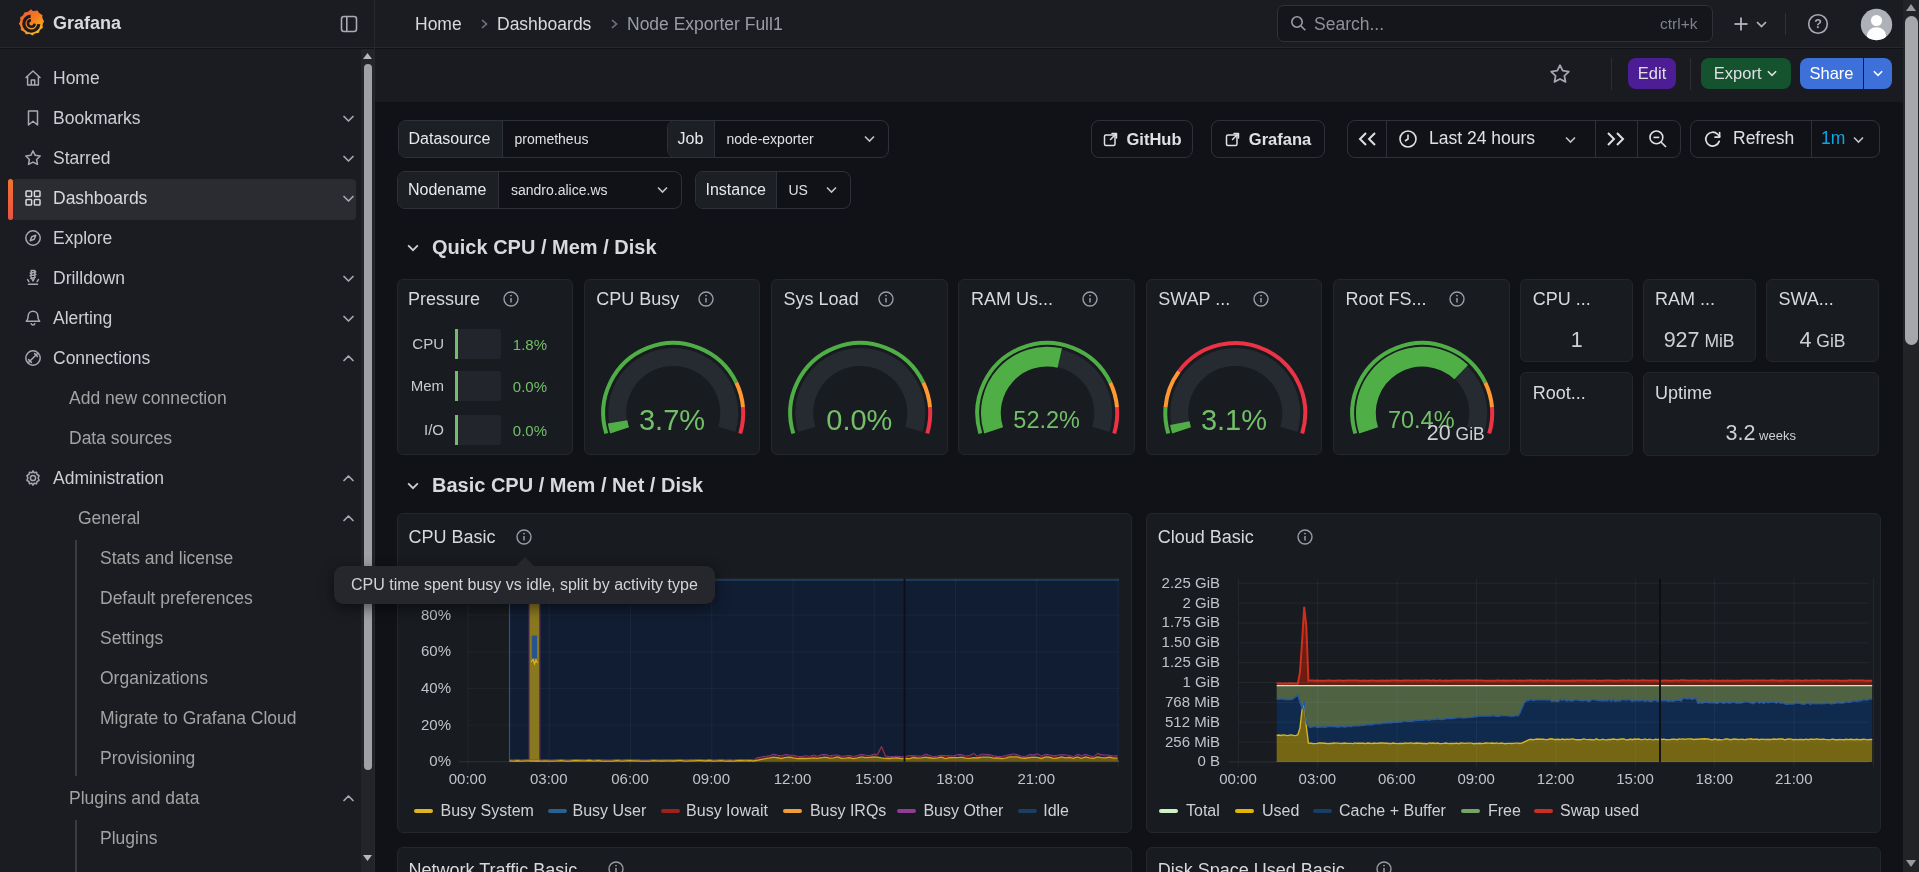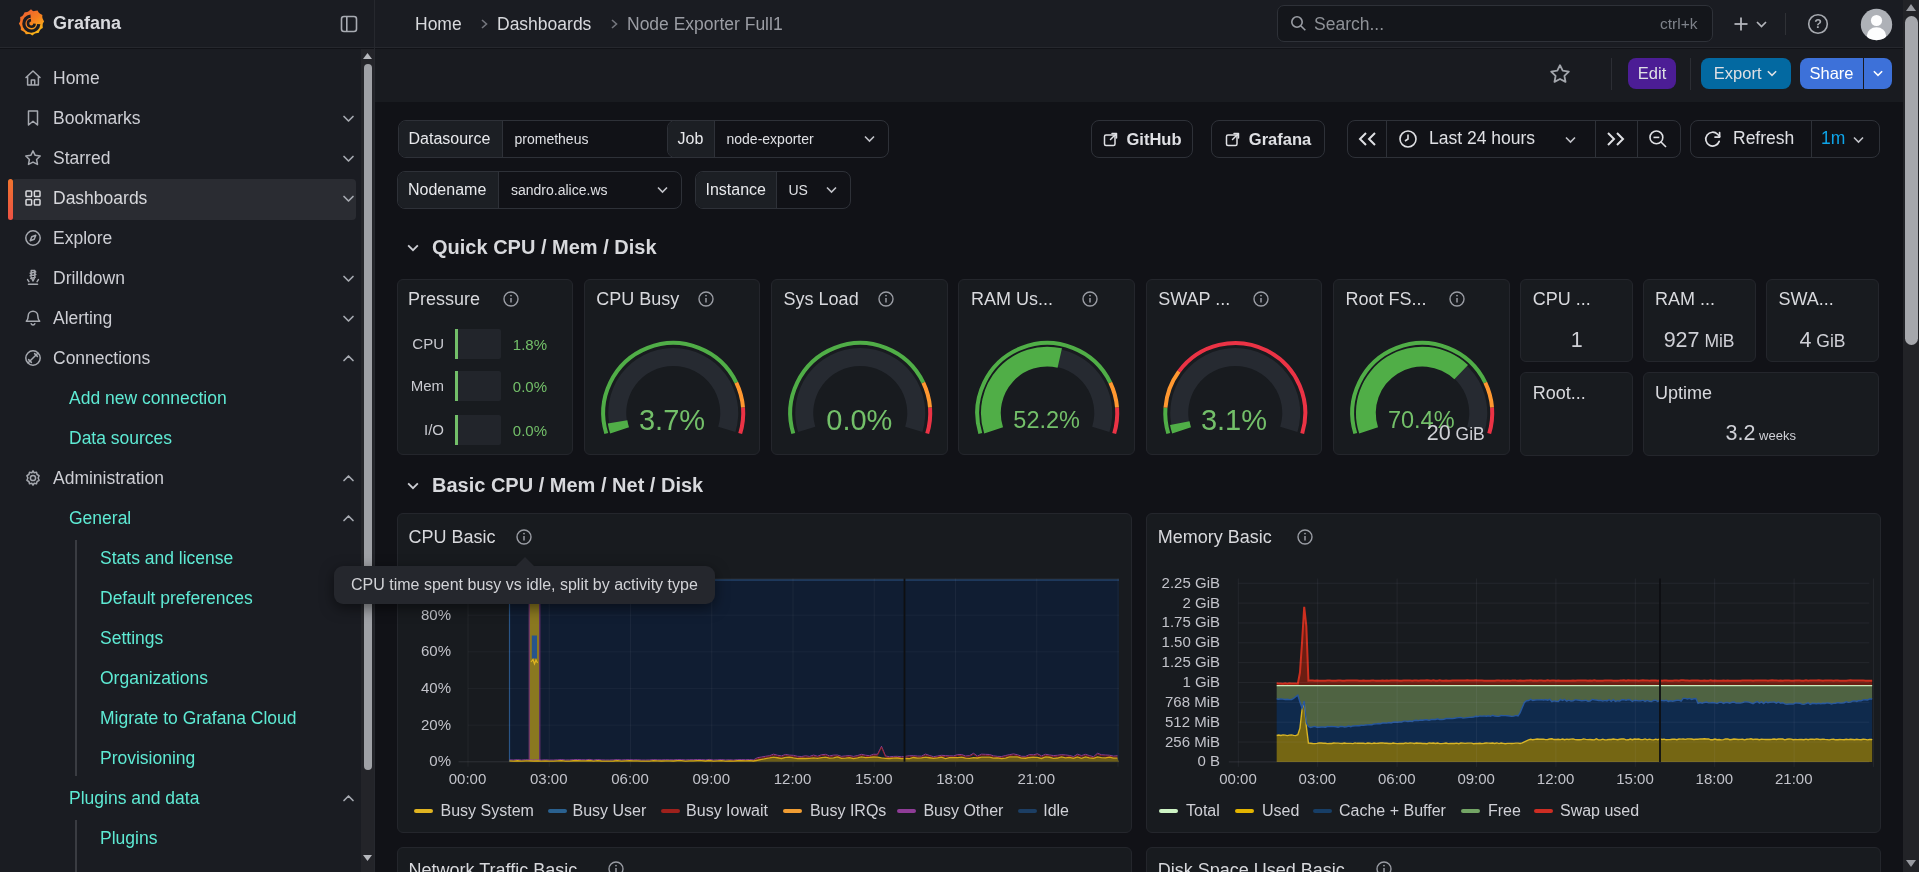--- a/index.html
+++ b/index.html
@@ -1,20 +1,20 @@
 <!DOCTYPE html>
 <html><head><meta charset="utf-8"><style>
 *{margin:0;padding:0;box-sizing:border-box}
 html,body{width:1919px;height:872px;overflow:hidden;background:#111217;
 font-family:"Liberation Sans",sans-serif;-webkit-font-smoothing:antialiased}
 .abs{position:absolute}
 .panel{position:absolute;background:#181b1f;border:1px solid #24262c;border-radius:6px}
 .ptitle{position:absolute;font-size:18px;font-weight:500;color:#d8d9dd;white-space:nowrap}
 .ico-info{position:absolute;width:16px;height:16px}
-.navitem{position:absolute;left:53px;font-size:17.5px;color:#5eead4;white-space:nowrap}
+.navitem{position:absolute;left:53px;font-size:17.5px;color:#a3a3a3;white-space:nowrap}
 .btn{position:absolute;border:1px solid #2e3138;border-radius:8px;background:transparent;
 color:#dfe0e4;font-size:16.5px;font-weight:500;display:flex;align-items:center;justify-content:center;white-space:nowrap}
 .ctrl{position:absolute;border:1px solid #2e3138;border-radius:8px;display:flex;height:38px}
 .ctrl .lbl{background:#1c1f24;display:flex;align-items:center;padding:0 10px;
 font-size:16px;font-weight:500;color:#e8e9ec;border-right:1px solid #2e3138;
 border-radius:7px 0 0 7px;white-space:nowrap}
 .ctrl .val{display:flex;align-items:center;padding:0 12px;font-size:14px;color:#dfe0e4;white-space:nowrap}
 .axlbl{position:absolute;font-size:15px;color:#c2c3ca;white-space:nowrap}
 .leglbl{position:absolute;font-size:16px;color:#d0d1d7;white-space:nowrap}
 .dash{position:absolute;height:4px;border-radius:2px;width:19px}
@@ -147,21 +147,21 @@
 <div class="navitem" style="left:69px;top:388px">Add new connection</div>
 <div class="navitem" style="left:69px;top:428px">Data sources</div>
 <svg class="abs" style="left:24px;top:469px" width="18" height="18" viewBox="0 0 18 18" fill="none" stroke="#a6a9b0" stroke-width="1.5" stroke-linejoin="round" stroke-linecap="round">
     <circle cx="9" cy="9" r="2.6"></circle>
     <path d="M9 1.8 l1.2 2 2.3-.6 .6 2.3 2 1.2-1 2.3 1 2.3-2 1.2-.6 2.3-2.3-.6-1.2 2-1.2-2-2.3 .6-.6-2.3-2-1.2 1-2.3-1-2.3 2-1.2 .6-2.3 2.3 .6Z"></path>
   </svg>
 <div class="navitem" style="top:468px;color:#cdced4;font-weight:400">Administration</div>
 <svg class="abs" style="left:342px;top:473px" width="13" height="11" viewBox="0 0 13 11" fill="none" stroke="#a6a9b0" stroke-width="1.7" stroke-linecap="round" stroke-linejoin="round">
     <path d="M2 7.5 L6.5 3 L11 7.5"></path>
   </svg>
-<div class="navitem" style="left:69px;top:508px">General</div>
+<div class="navitem" style="left:78px;top:508px">General</div>
 <svg class="abs" style="left:342px;top:513px" width="13" height="11" viewBox="0 0 13 11" fill="none" stroke="#a6a9b0" stroke-width="1.7" stroke-linecap="round" stroke-linejoin="round">
     <path d="M2 7.5 L6.5 3 L11 7.5"></path>
   </svg>
 <div class="navitem" style="left:100px;top:548px">Stats and license</div>
 <div class="navitem" style="left:100px;top:588px">Default preferences</div>
 <div class="navitem" style="left:100px;top:628px">Settings</div>
 <div class="navitem" style="left:100px;top:668px">Organizations</div>
 <div class="navitem" style="left:100px;top:708px">Migrate to Grafana Cloud</div>
 <div class="navitem" style="left:100px;top:748px">Provisioning</div>
 <div class="abs" style="left:75px;top:540px;width:1.5px;height:236px;background:#3a3c42"></div>
@@ -171,21 +171,21 @@
   </svg>
 <div class="navitem" style="left:100px;top:828px">Plugins</div>
 <div class="abs" style="left:75px;top:820px;width:1.5px;height:52px;background:#3a3c42"></div>
 <div class="abs" style="left:375px;top:49px;width:1544px;height:53px;background:#191b20"></div>
 <svg class="abs" style="left:1549px;top:63px" width="22" height="22" viewBox="0 0 18 18" fill="none" stroke="#a2a5ab" stroke-width="1.5" stroke-linejoin="round">
     <path d="M9 1.8 L11.2 6.3 L16.2 7 L12.6 10.5 L13.5 15.4 L9 13.1 L4.5 15.4 L5.4 10.5 L1.8 7 L6.8 6.3 Z"></path>
   </svg>
 <div class="abs" style="left:1611px;top:58px;width:1px;height:32px;background:#2c2e34"></div>
 <div class="btn" style="left:1628px;top:58px;width:48px;height:31px;background:#4c1d95;border:none">Edit</div>
 <div class="abs" style="left:1690px;top:58px;width:1px;height:32px;background:#2c2e34"></div>
-<div class="btn" style="left:1701px;top:58px;width:90px;height:31px;background:#0369a1;border:none">Export&nbsp;<svg width="12" height="9" viewBox="0 0 13 9" fill="none" stroke="#dfe0e4" stroke-width="1.7">
+<div class="btn" style="left:1701px;top:58px;width:90px;height:31px;background:#14532d;border:none">Export&nbsp;<svg width="12" height="9" viewBox="0 0 13 9" fill="none" stroke="#dfe0e4" stroke-width="1.7">
       <path d="M2 2 L6.5 6.5 L11 2"></path>
     </svg></div>
 <div class="btn" style="left:1800px;top:58px;width:63px;height:31px;background:#3d71d9;border:none;border-radius:8px 0 0 8px;color:#fff;font-weight:500">Share</div>
 <div class="btn" style="left:1864px;top:58px;width:28px;height:31px;background:#3d71d9;border:none;border-radius:0 8px 8px 0">
     <svg width="12" height="9" viewBox="0 0 13 9" fill="none" stroke="#fff" stroke-width="1.7">
       <path d="M2 2 L6.5 6.5 L11 2"></path>
     </svg>
   </div>
 <div class="ctrl" style="left:397.5px;top:120px;width:306px">
     <div class="lbl" style="width:104px">Datasource</div>
@@ -493,21 +493,21 @@
     <div class="leglbl" style="left:39.3px;top:288px">Total</div>
     <div class="dash" style="left:88.8px;top:295px;background:#e3b400"></div>
     <div class="leglbl" style="left:115.3px;top:288px">Used</div>
     <div class="dash" style="left:166.3px;top:295px;background:#173e66"></div>
     <div class="leglbl" style="left:192.3px;top:288px">Cache + Buffer</div>
     <div class="dash" style="left:314.3px;top:295px;background:#73a565"></div>
     <div class="leglbl" style="left:341.3px;top:288px">Free</div>
     <div class="dash" style="left:387.0px;top:295px;background:#cd2d23"></div>
     <div class="leglbl" style="left:413.3px;top:288px">Swap used</div>
   </div>
-<div class="ptitle" style="left:1157.7px;top:526.5px">Memory Basic</div>
+<div class="ptitle" style="left:1157.7px;top:526.5px">Cloud Basic</div>
 <svg class="ico-info" style="left:1297px;top:528.5px" viewBox="0 0 16 16">
     <circle cx="8" cy="8" r="7" fill="none" stroke="#9a9da4" stroke-width="1.4"></circle>
     <line x1="8" y1="7" x2="8" y2="11.4" stroke="#9a9da4" stroke-width="1.5"></line>
     <circle cx="8" cy="4.6" r="0.9" fill="#9a9da4"></circle>
   </svg>
 <div class="panel" style="left:396.5px;top:847px;width:735.5px;height:100px"></div>
 <div class="ptitle" style="left:408.5px;top:860px">Network Traffic Basic</div>
 <svg class="ico-info" style="left:608px;top:861px" viewBox="0 0 16 16">
     <circle cx="8" cy="8" r="7" fill="none" stroke="#9a9da4" stroke-width="1.4"></circle>
     <line x1="8" y1="7" x2="8" y2="11.4" stroke="#9a9da4" stroke-width="1.5"></line>

